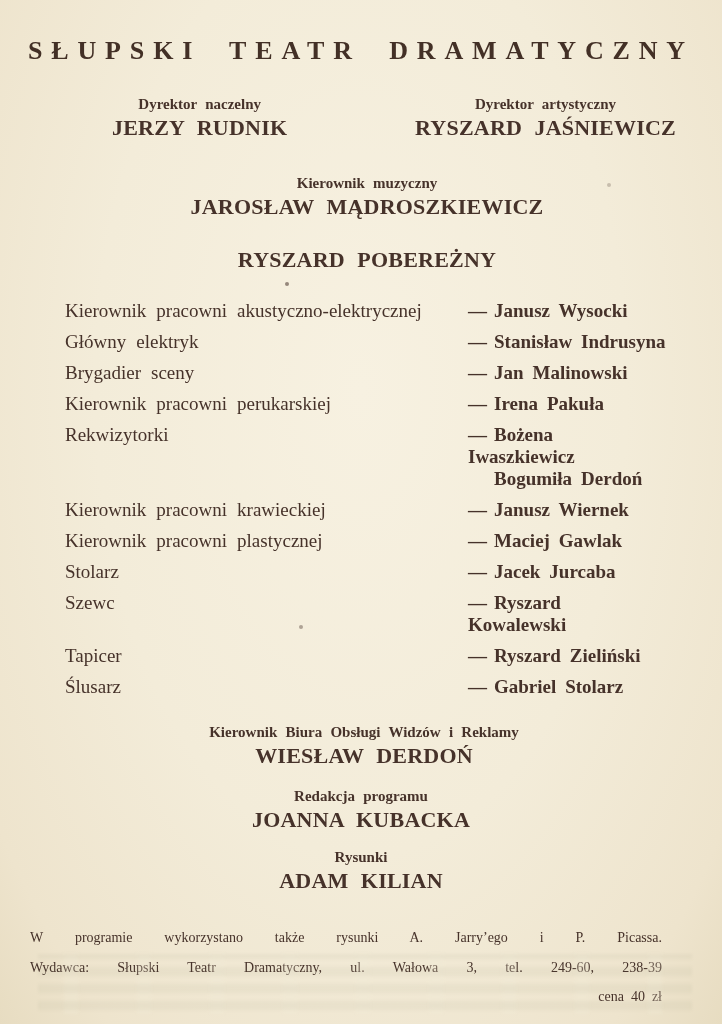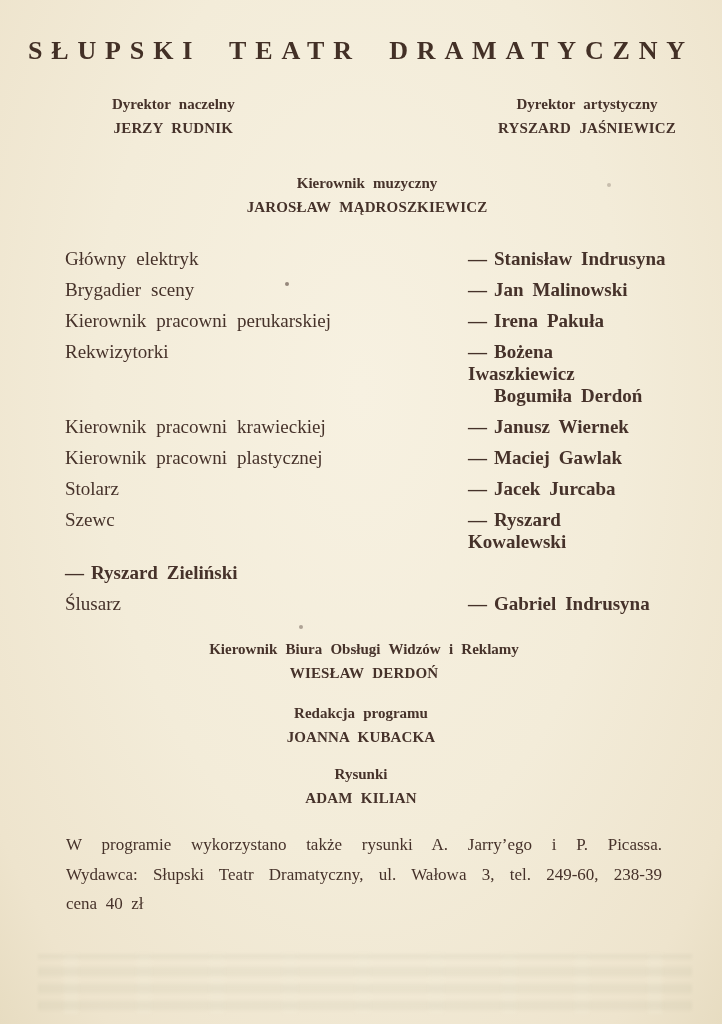--- a/index.html
+++ b/index.html
@@ -39,21 +39,21 @@
     margin-top: 27px;
   }
   .dir-block { text-align: center; }
   .role-line {
     font-size: 15px;
     font-weight: bold;
     line-height: 23px;
     word-spacing: 0.3em;
   }
   .name-line-caps {
-    font-size: 15px;
+    font-size: 22px;
     font-weight: bold;
     line-height: 24px;
     word-spacing: 0.3em;
     letter-spacing: 0.01em;
   }
 
   
   .head-block { text-align: center; margin-left: 12px; }
   .head-muzyczny  { margin-top: 32px; }
   .head-techniczny{ margin-top: 29px; }
@@ -87,32 +87,33 @@
   .name-cont { padding-left: 26px; }
 
   
   .office-block { text-align: center; }
   .office-1 { margin-top: 23px; padding-left: 6px; }
   .office-2 { margin-top: 17px; }
   .office-3 { margin-top: 14px; }
 
   
   .colophon {
-    margin-top: 20px;
-    padding: 0 60px 0 66px;
-    font-size: 17px;
+    margin-top: 30px;
+    padding: 0 60px 0 30px;
+    font-size: 14px;
   }
   .colophon-line {
     line-height: 30px;
     text-align: justify;
     text-align-last: justify;
     word-spacing: 0.12em;
   }
   .colophon-price {
     line-height: 27px;
+    text-align: right;
     word-spacing: 0.25em;
   }
 
   
   .bleed-through {
     position: absolute;
     left: 38px;
     right: 30px;
     bottom: 10px;
     height: 60px;
@@ -159,24 +160,31 @@
       <div class="name-line-caps">RYSZARD JAŚNIEWICZ</div>
     </div>
   </div>
 
   <div class="head-block head-muzyczny">
     <div class="role-line">Kierownik muzyczny</div>
     <div class="name-line-caps">JAROSŁAW MĄDROSZKIEWICZ</div>
   </div>
 
   <div class="head-block head-techniczny">
+    <div class="name-line-caps">RYSZARD POBEREŻNY</div>
   </div>
 
   <div class="staff-list">
 
+    <div class="staff-row">
+      <div class="staff-role">Kierownik pracowni akustyczno-elektrycznej</div>
+      <div class="staff-names">
+        <div class="name-line"><span class="dash">—</span><span>Janusz Wysocki</span></div>
+      </div>
+    </div>
 
     <div class="staff-row">
       <div class="staff-role">Główny elektryk</div>
       <div class="staff-names">
         <div class="name-line"><span class="dash">—</span><span>Stanisław Indrusyna</span></div>
       </div>
     </div>
 
     <div class="staff-row">
       <div class="staff-role">Brygadier sceny</div>
@@ -222,29 +230,30 @@
     </div>
 
     <div class="staff-row">
       <div class="staff-role">Szewc</div>
       <div class="staff-names">
         <div class="name-line"><span class="dash">—</span><span>Ryszard Kowalewski</span></div>
       </div>
     </div>
 
     <div class="staff-row">
+      <div class="staff-role">Tapicer</div>
       <div class="staff-names">
         <div class="name-line"><span class="dash">—</span><span>Ryszard Zieliński</span></div>
       </div>
     </div>
 
     <div class="staff-row">
       <div class="staff-role">Ślusarz</div>
       <div class="staff-names">
-        <div class="name-line"><span class="dash">—</span><span>Gabriel Indrusyna</span></div>
+        <div class="name-line"><span class="dash">—</span><span>Gabriel Stolarz</span></div>
       </div>
     </div>
 
   </div>
 
   <div class="office-block office-1">
     <div class="role-line">Kierownik Biura Obsługi Widzów i Reklamy</div>
     <div class="name-line-caps">WIESŁAW DERDOŃ</div>
   </div>
 

